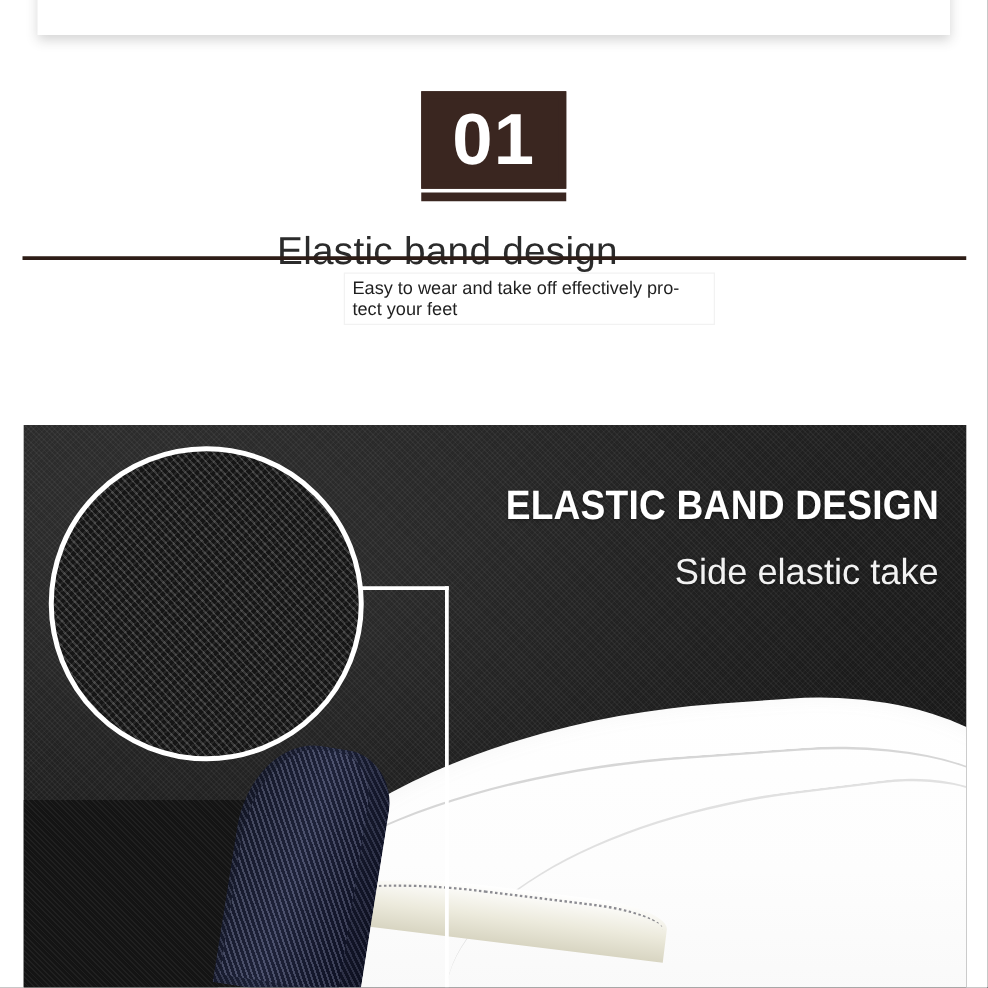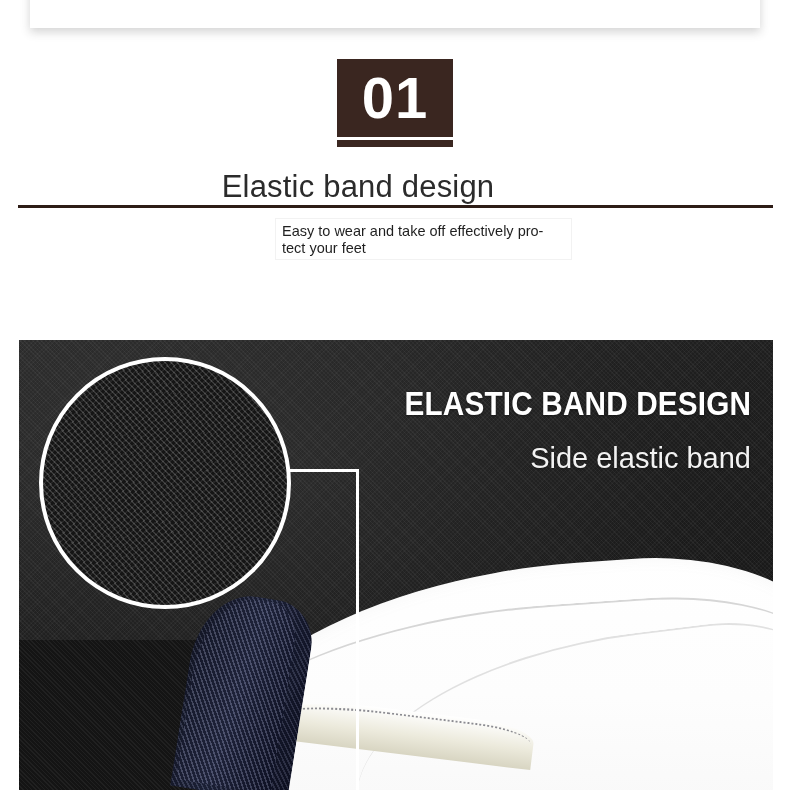--- a/index.html
+++ b/index.html
@@ -25,21 +25,21 @@
     position: absolute;
     left: 30px; top: 0;
     width: 730px; height: 88px;
     background: #ffffff;
     box-shadow: 0 4px 9px rgba(60,60,60,0.22);
   }
 
   
   .section-head {
     position: absolute;
-    left: 0; top: 59px;
+    left: 0; top: 73px;
     width: 716px;
   }
 
   .badge-wrap {
     width: 790px;
     text-align: center;
   }
   .badge {
     display: inline-block;
     width: 116px;
@@ -316,14 +316,14 @@
 
   <div class="fg-fabric"></div>
   <div class="band"></div>
   <div class="band-edge"></div>
 
   <div class="callout-circle"></div>
   <div class="callout-line-h"></div>
   <div class="callout-line-v"></div>
 
   <div class="ov-title">ELASTIC BAND DESIGN</div>
-  <div class="ov-sub">Side elastic band</div>
+  <div class="ov-sub">Side elastic take</div>
 </div>
 
 </body></html>

